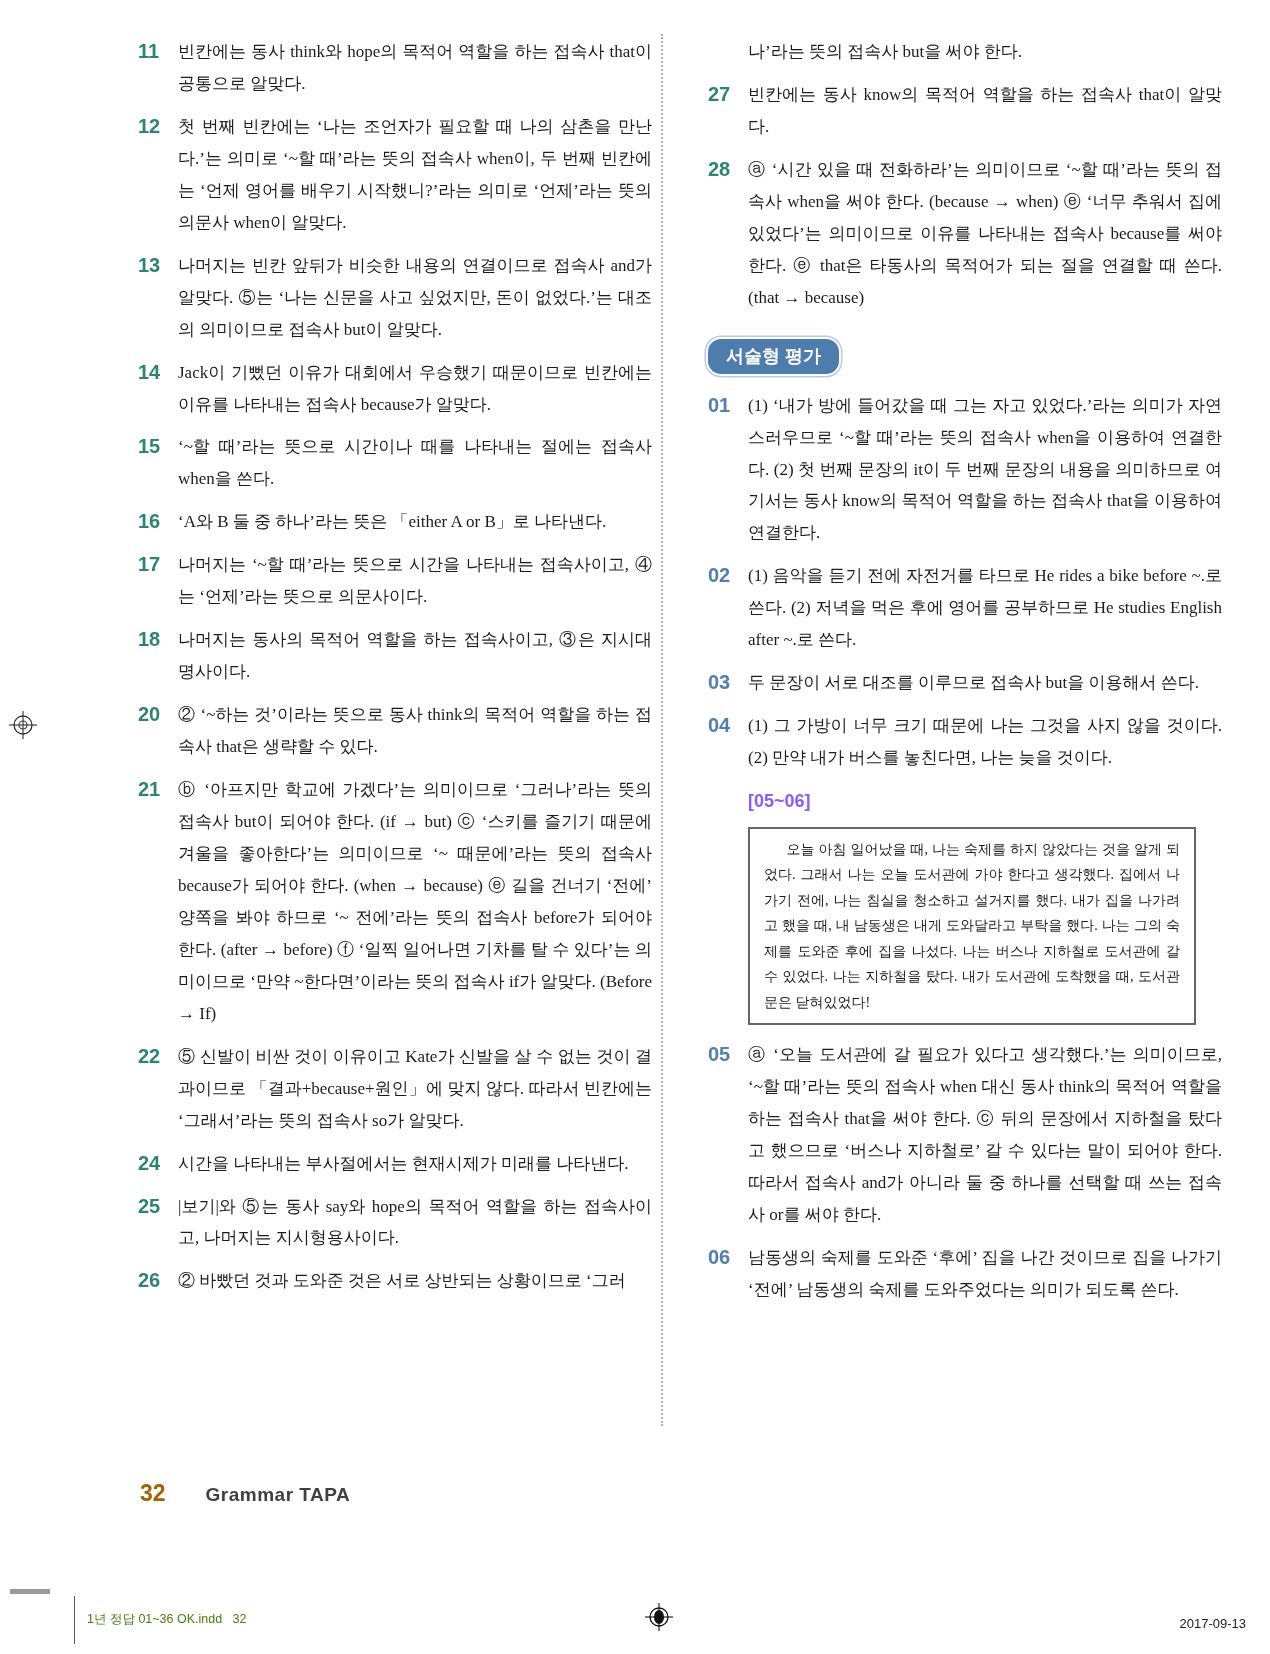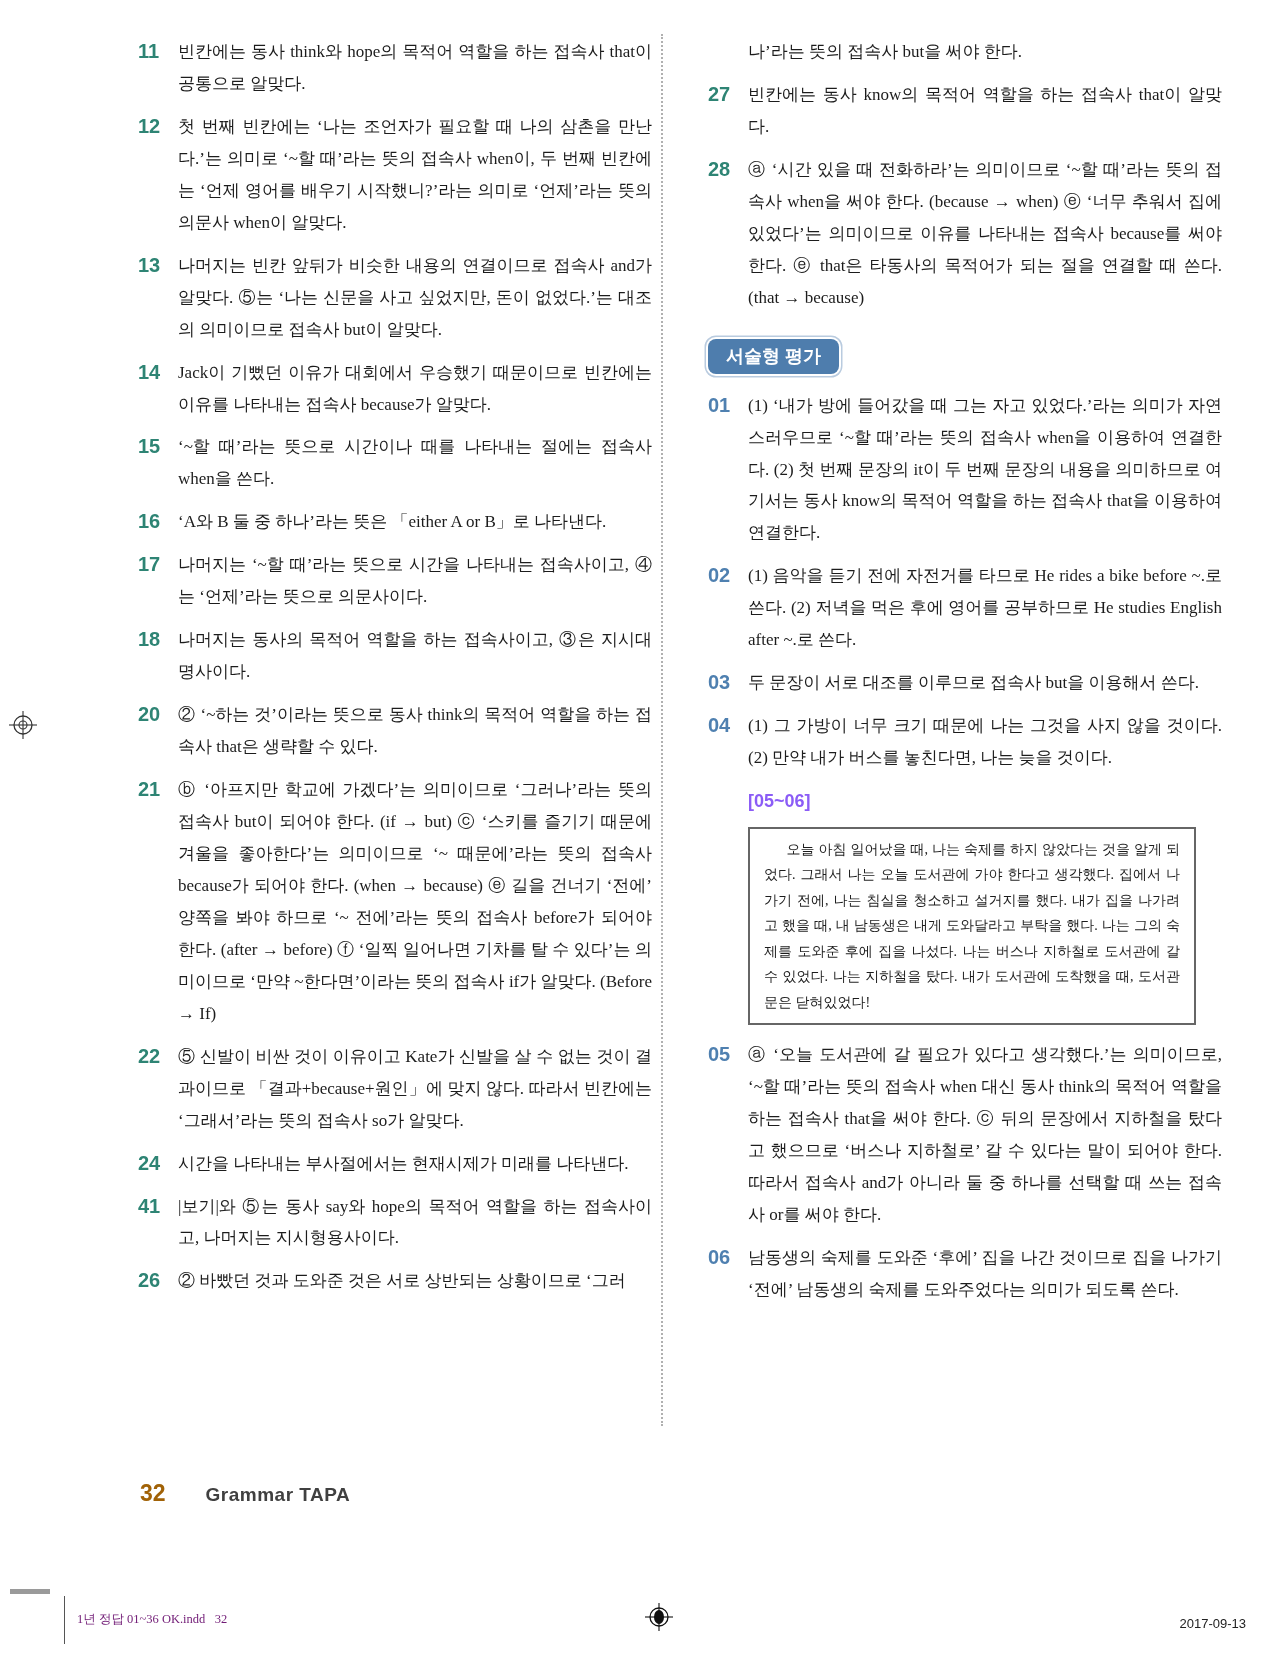--- a/index.html
+++ b/index.html
@@ -20,21 +20,21 @@
     font-weight:bold;font-size:20px;line-height:30px;color:#2e8474;
   }
   .item .txt{flex:1;text-align:justify;}
   .essay-item .num{color:#4f80b0;}
   .cont{margin-left:40px;margin-bottom:11px;text-align:justify;}
   .badge{
     display:inline-block;margin:14px 0 16px 0;
     background:#4e7dad;color:#ffffff;
     font-family:"Liberation Sans","DejaVu Sans",sans-serif;
     font-weight:bold;font-size:18px;line-height:1;
-    padding:8px 18px 9px 18px;border-radius:8px;
+    padding:8px 18px 9px 18px;border-radius:13px;
     box-shadow:0 0 0 2px #ffffff,0 0 0 3.5px #b9cbdf;
   }
   .passage-label{
     margin-left:40px;margin-bottom:8px;
     font-family:"Liberation Sans","DejaVu Sans",sans-serif;
     font-weight:bold;font-size:18px;color:#8b5cf6;
   }
   .passage-box{
     margin:0 26px 14px 40px;
     border:2px solid #666;
@@ -45,25 +45,25 @@
   .footer{position:absolute;left:140px;top:1472px;display:flex;align-items:baseline;}
   .footer .pagenum{
     font-family:"Liberation Sans","DejaVu Sans",sans-serif;
     font-weight:bold;font-size:23px;color:#a16207;
   }
   .footer .booktitle{
     font-family:"Liberation Sans","DejaVu Sans",sans-serif;
     font-weight:bold;font-size:19px;color:#404040;margin-left:40px;letter-spacing:0.5px;
   }
   .print-footer-left{
-    position:absolute;left:64px;top:1596px;height:48px;
+    position:absolute;left:74px;top:1596px;height:48px;
     border-left:1px solid #555;padding-left:12px;
     display:flex;align-items:center;
-    font-family:Liberation Serif, serif;
-    font-size:12.5px;color:#701a75;white-space:pre;
+    font-family:Liberation Sans, sans-serif;
+    font-size:12.5px;color:#4d7c0f;white-space:pre;
   }
   .print-footer-date{
     position:absolute;right:24px;top:1612px;
     font-family:"Liberation Sans","DejaVu Sans",sans-serif;
     font-size:13px;color:#222;
   }
   .reg-center{position:absolute;left:644px;top:1602px;}
   .reg-left{position:absolute;left:8px;top:710px;}
   .corner-dash{position:absolute;left:10px;top:1589px;width:40px;height:5px;background:#9a9a9a;}
 </style>
@@ -130,21 +130,21 @@
       <div class="txt">⑤ 신발이 비싼 것이 이유이고 Kate가 신발을 살 수 없는 것이 결과이므로 「결과+because+원인」에 맞지 않다. 따라서 빈칸에는 ‘그래서’라는 뜻의 접속사 so가 알맞다.</div>
     </div>
 
 
     <div class="item">
       <div class="num">24</div>
       <div class="txt">시간을 나타내는 부사절에서는 현재시제가 미래를 나타낸다.</div>
     </div>
 
     <div class="item">
-      <div class="num">41</div>
+      <div class="num">25</div>
       <div class="txt">|보기|와 ⑤는 동사 say와 hope의 목적어 역할을 하는 접속사이고, 나머지는 지시형용사이다.</div>
     </div>
 
     <div class="item">
       <div class="num">26</div>
       <div class="txt">② 바빴던 것과 도와준 것은 서로 상반되는 상황이므로 ‘그러</div>
     </div>
   </div>
 
 <div class="col col-right">

